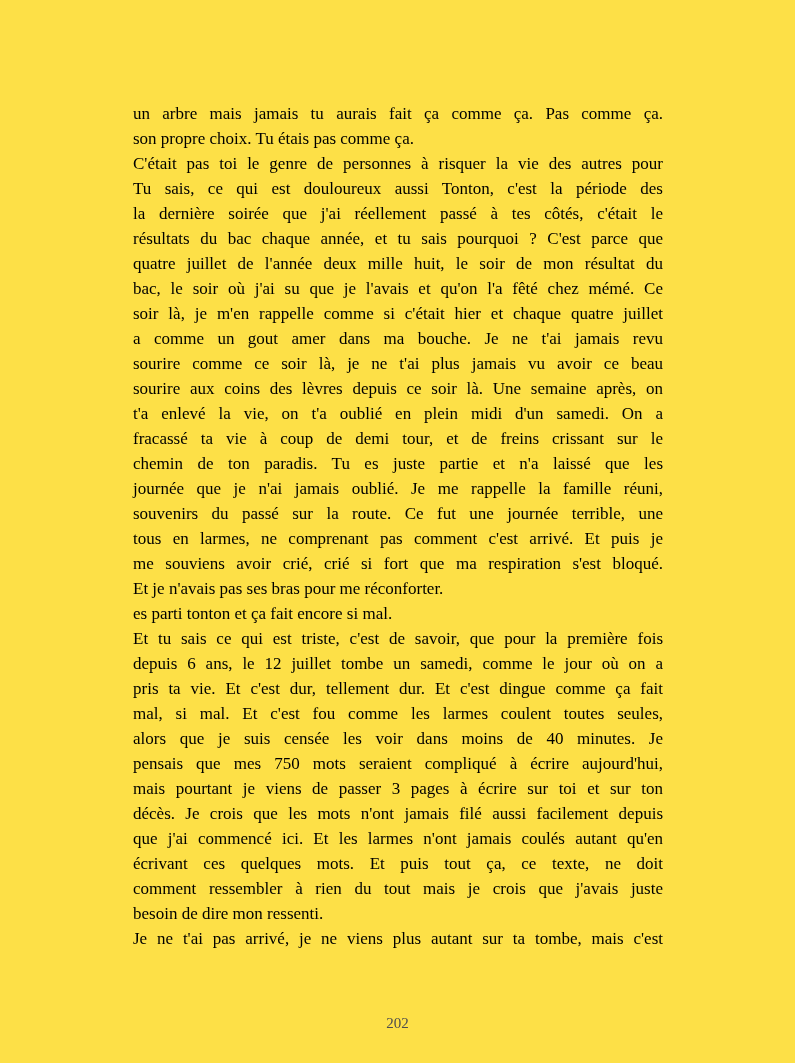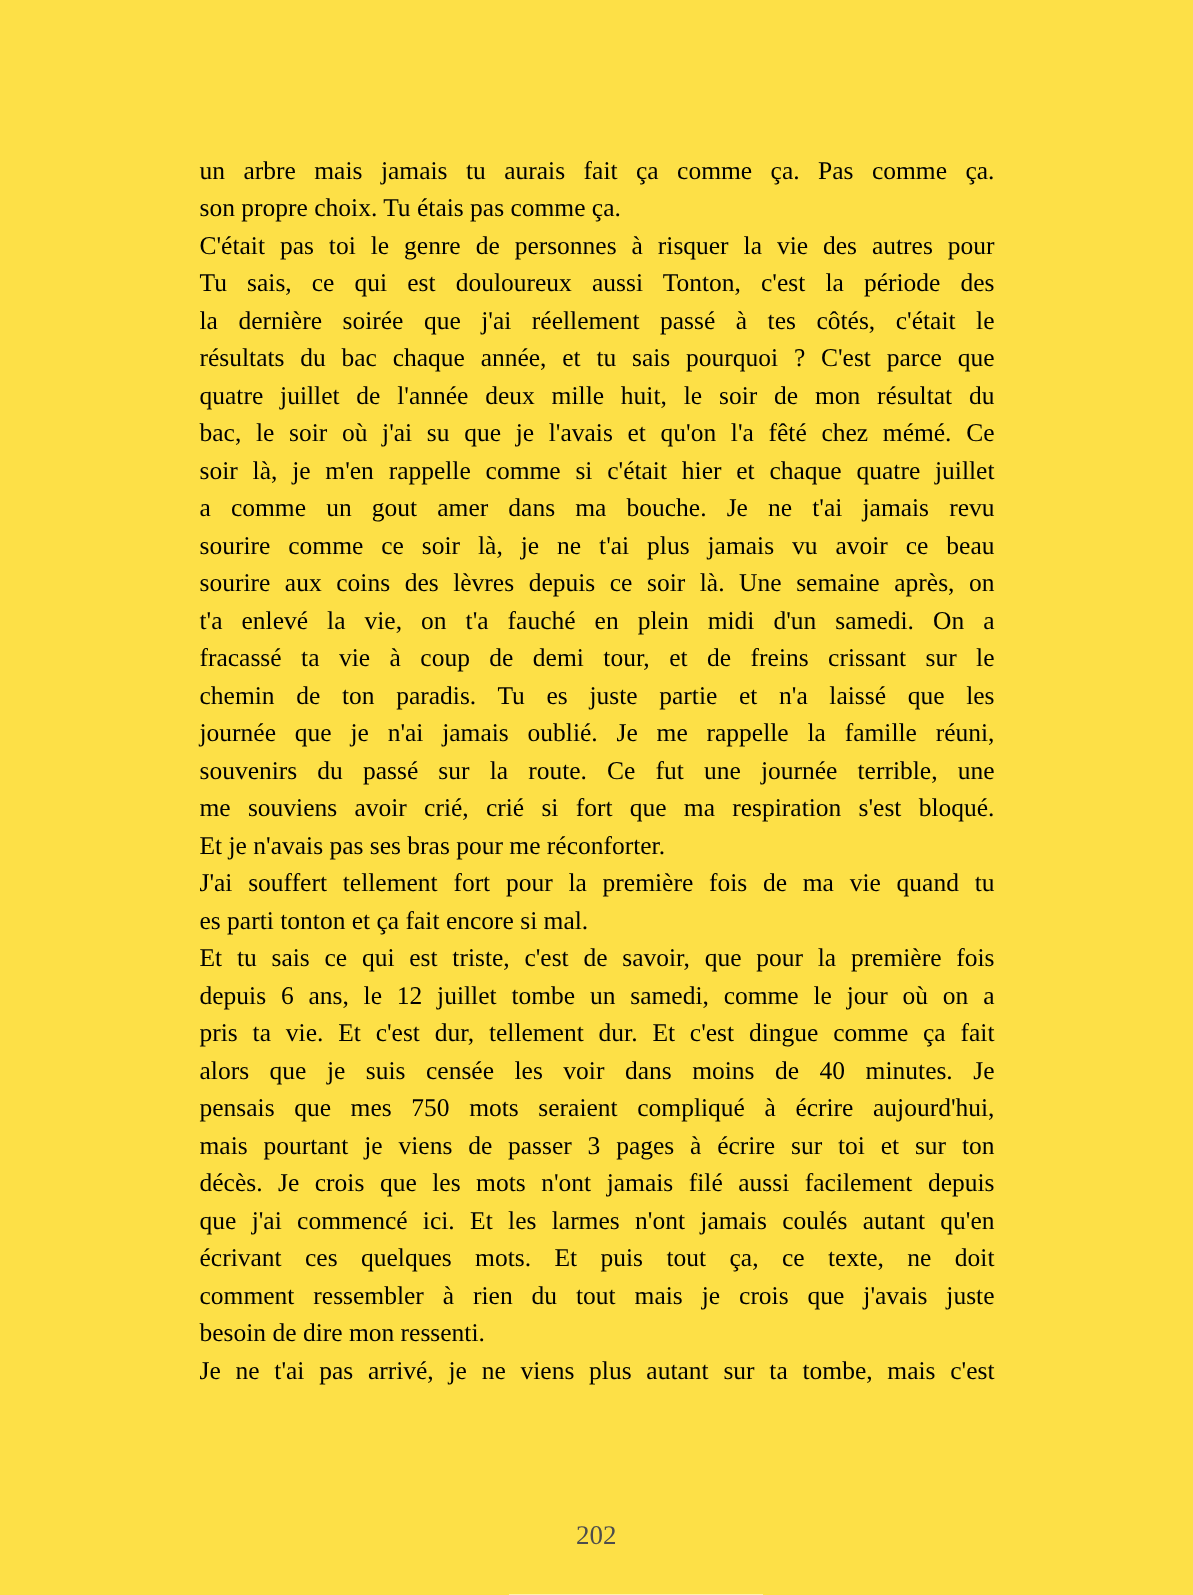--- a/index.html
+++ b/index.html
@@ -36,21 +36,21 @@
   }
   .line.last {
     text-align-last: left;
   }
   .page-number {
     position: absolute;
     left: 0;
     right: 0;
     top: 1013px;
     text-align: center;
-    font-size: 18px;
+    font-size: 15px;
     line-height: 20px;
     color: #4d4d4d;
   }
 </style>
 </head>
 <body>
 
 <div class="sheet">
   <div class="text-block">
       <div class="paragraph">
@@ -61,36 +61,37 @@
       <div class="paragraph">
         <div class="line">Tu sais, ce qui est douloureux aussi Tonton, c'est la période des</div>
         <div class="line">la dernière soirée que j'ai réellement passé à tes côtés, c'était le</div>
         <div class="line">résultats du bac chaque année, et tu sais pourquoi ? C'est parce que</div>
         <div class="line">quatre juillet de l'année deux mille huit, le soir de mon résultat du</div>
         <div class="line">bac, le soir où j'ai su que je l'avais et qu'on l'a fêté chez mémé. Ce</div>
         <div class="line">soir là, je m'en rappelle comme si c'était hier et chaque quatre juillet</div>
         <div class="line">a comme un gout amer dans ma bouche. Je ne t'ai jamais revu</div>
         <div class="line">sourire comme ce soir là, je ne t'ai plus jamais vu avoir ce beau</div>
         <div class="line">sourire aux coins des lèvres depuis ce soir là. Une semaine après, on</div>
-        <div class="line">t'a enlevé la vie, on t'a fauché en plein midi d'un samedi. On a</div>
+        <div class="line">t'a enlevé la vie, on t'a oublié en plein midi d'un samedi. On a</div>
         <div class="line">fracassé ta vie à coup de demi tour, et de freins crissant sur le</div>
         <div class="line">chemin de ton paradis. Tu es juste partie et n'a laissé que les</div>
         <div class="line">journée que je n'ai jamais oublié. Je me rappelle la famille réuni,</div>
         <div class="line">souvenirs du passé sur la route. Ce fut une journée terrible, une</div>
+        <div class="line">tous en larmes, ne comprenant pas comment c'est arrivé. Et puis je</div>
         <div class="line">me souviens avoir crié, crié si fort que ma respiration s'est bloqué.</div>
         <div class="line last">Et je n'avais pas ses bras pour me réconforter.</div>
       </div>
       <div class="paragraph">
-        <div class="line">J'ai souffert tellement fort pour la première fois de ma vie quand tu</div>
         <div class="line last">es parti tonton et ça fait encore si mal.</div>
       </div>
       <div class="paragraph">
         <div class="line">Et tu sais ce qui est triste, c'est de savoir, que pour la première fois</div>
         <div class="line">depuis 6 ans, le 12 juillet tombe un samedi, comme le jour où on a</div>
         <div class="line">pris ta vie. Et c'est dur, tellement dur. Et c'est dingue comme ça fait</div>
+        <div class="line">mal, si mal. Et c'est fou comme les larmes coulent toutes seules,</div>
         <div class="line">alors que je suis censée les voir dans moins de 40 minutes. Je</div>
         <div class="line">pensais que mes 750 mots seraient compliqué à écrire aujourd'hui,</div>
         <div class="line">mais pourtant je viens de passer 3 pages à écrire sur toi et sur ton</div>
         <div class="line">décès. Je crois que les mots n'ont jamais filé aussi facilement depuis</div>
         <div class="line">que j'ai commencé ici. Et les larmes n'ont jamais coulés autant qu'en</div>
         <div class="line">écrivant ces quelques mots. Et puis tout ça, ce texte, ne doit</div>
         <div class="line">comment ressembler à rien du tout mais je crois que j'avais juste</div>
         <div class="line last">besoin de dire mon ressenti.</div>
       </div>
       <div class="paragraph">

